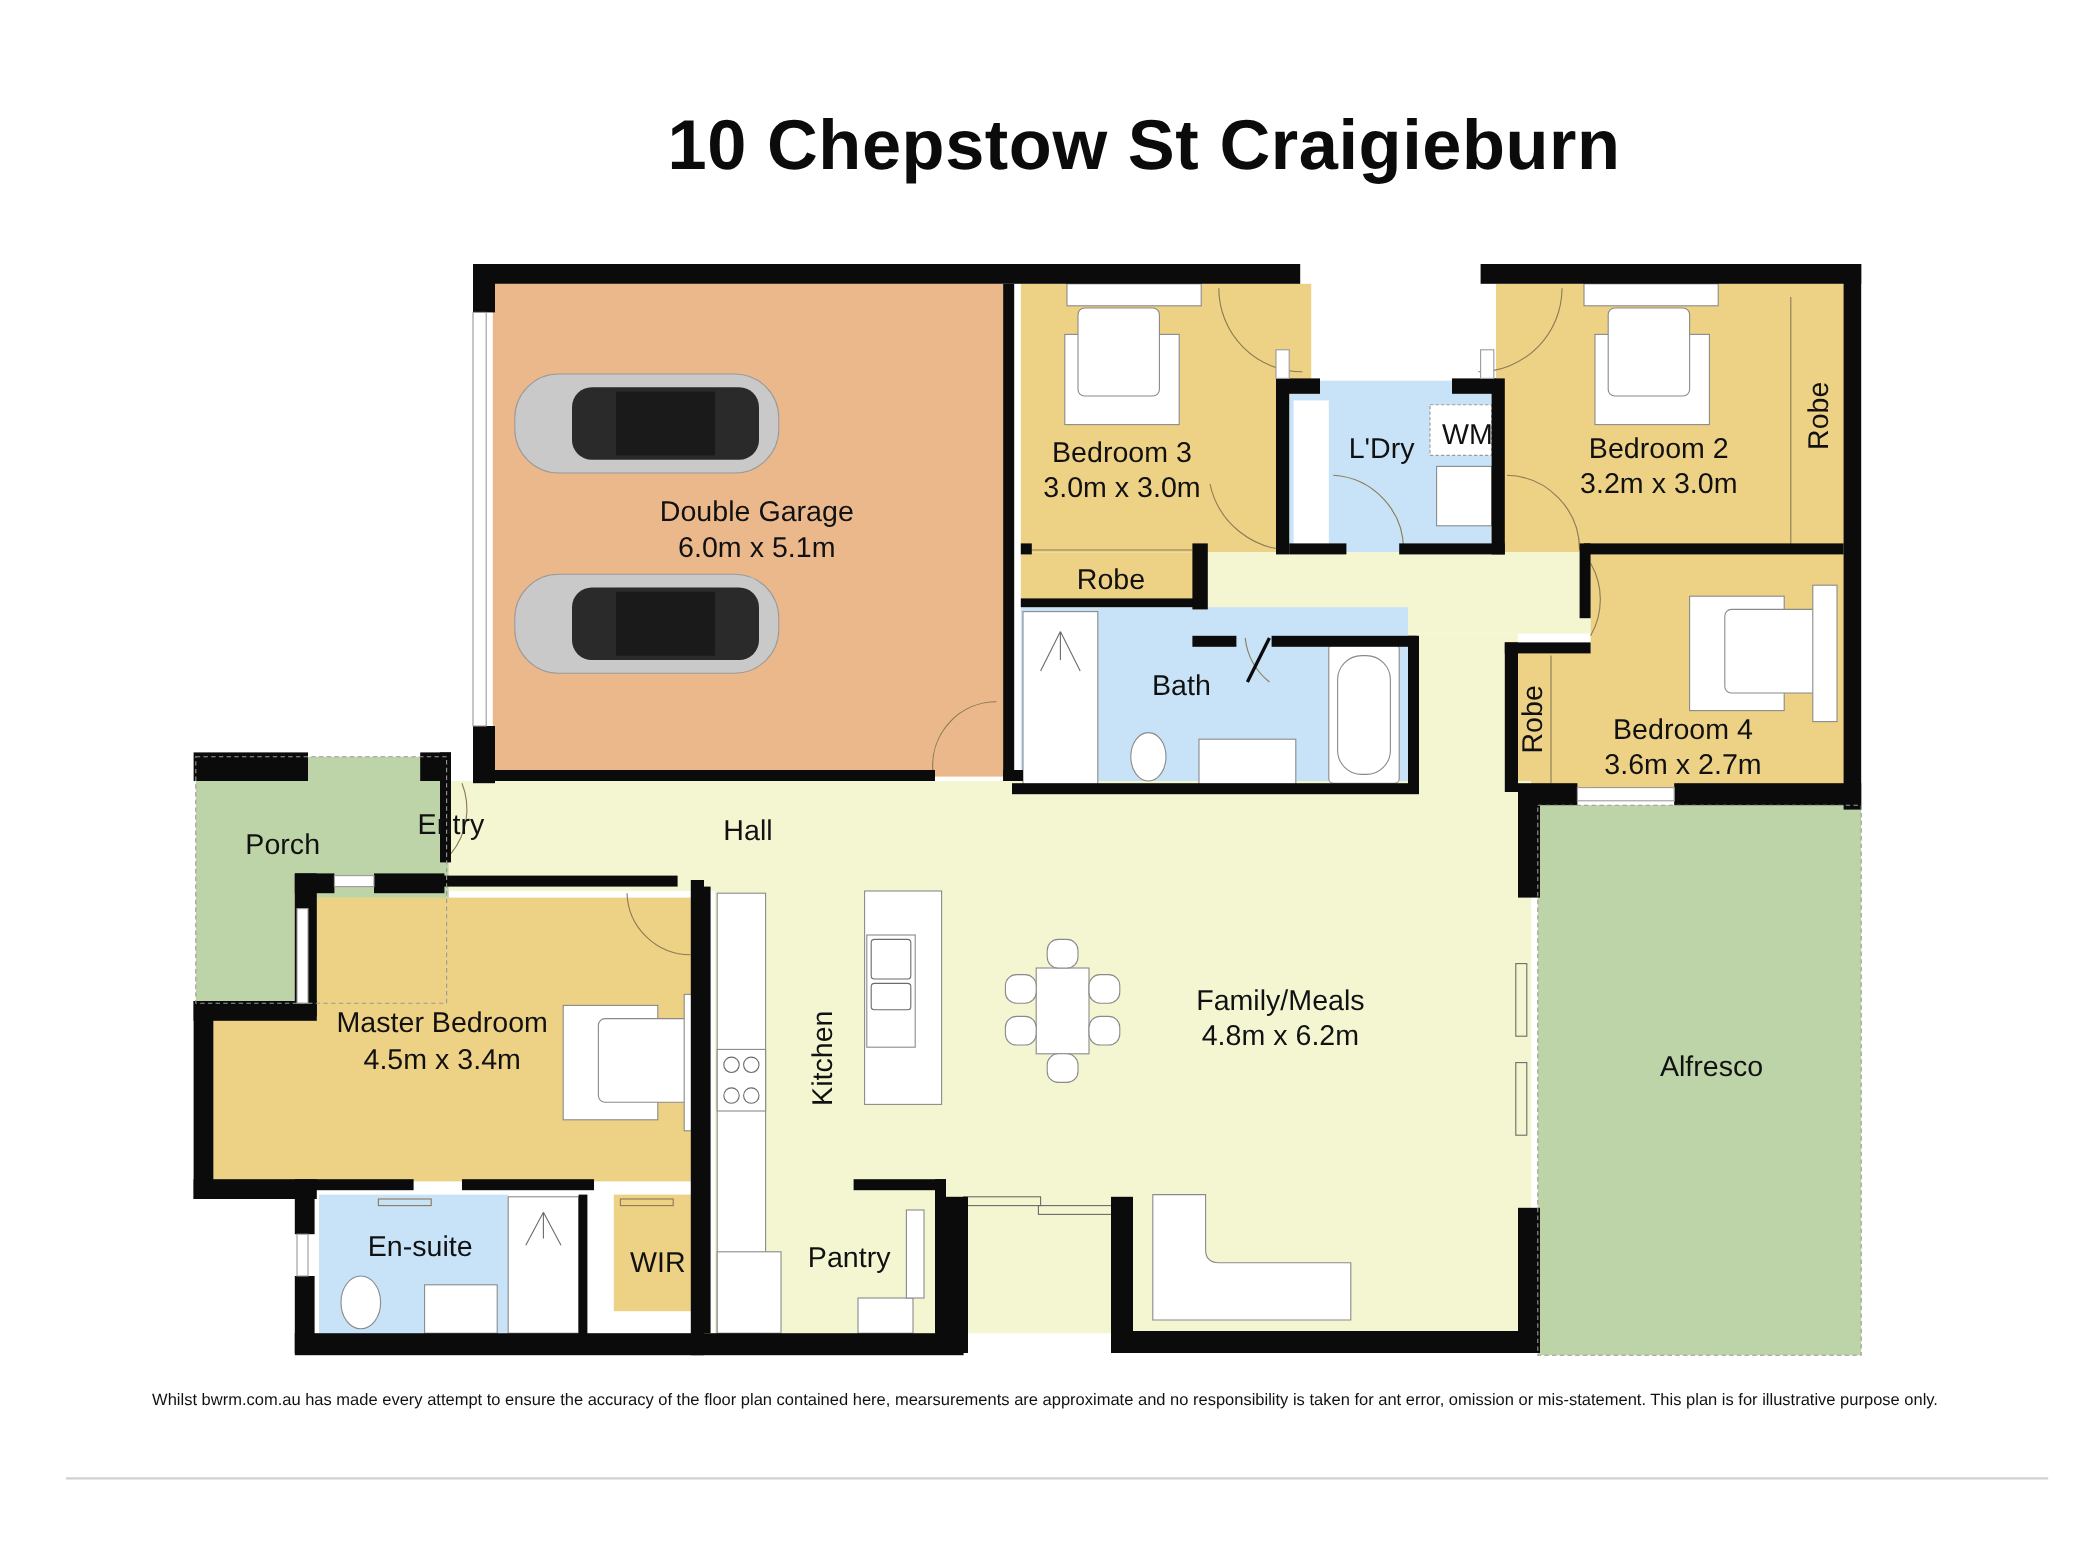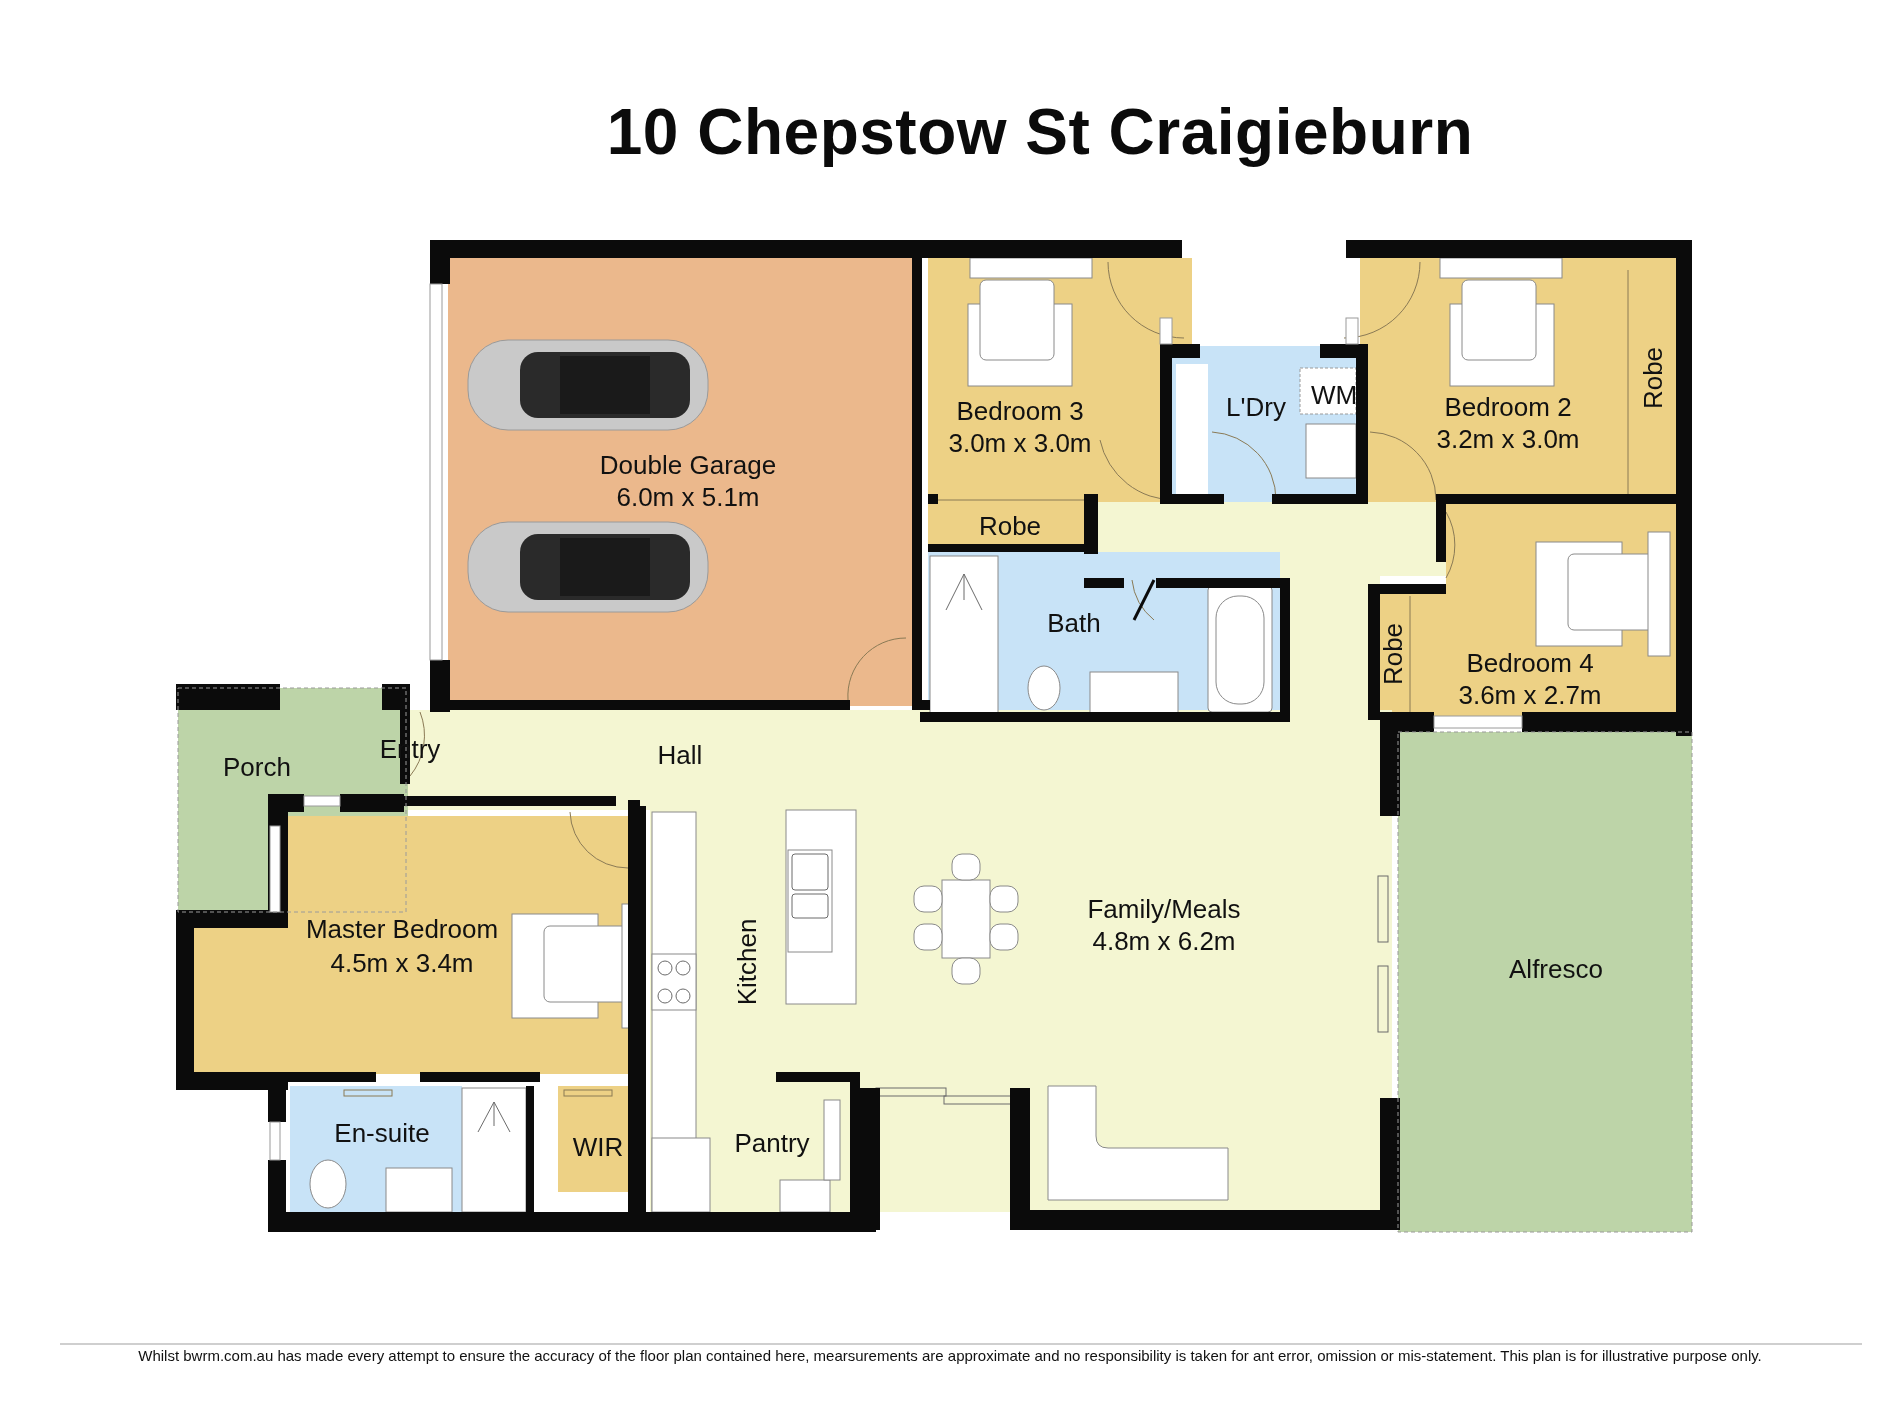--- a/index.html
+++ b/index.html
@@ -2,21 +2,21 @@
 <html><head>
 <meta charset="utf-8">
 <style>
   html, body { margin:0; padding:0; background:#ffffff; }
   body { width:1900px; height:1425px; position:relative; overflow:hidden;
          font-family:"Liberation Sans", sans-serif; }
   .title { position:absolute; left:0; width:2080px; top:95px; text-align:center;
            font-weight:bold; font-size:64px; color:#0b0b0b; letter-spacing:0.5px; }
   svg.plan { position:absolute; left:0; top:0; }
   .lbl { font-family:"Liberation Sans", sans-serif; font-size:26px; fill:#111; }
-  .disclaimer { position:absolute; left:0; width:1900px; top:1347px; text-align:center;
+  .disclaimer { position:absolute; left:0; width:1900px; top:1264px; text-align:center;
                 font-size:15px; color:#111; font-family:"Liberation Sans", sans-serif; }
   .rule { position:absolute; left:60px; width:1802px; top:1343px; height:2px; background:#cfcfcf; }
   .fx { fill:#ffffff; stroke:#8a8a8a; stroke-width:1; }
   .thin { fill:none; stroke:#6b6b6b; stroke-width:1; }
   .door { fill:none; stroke:#8a7a55; stroke-width:1; }
 </style>
 </head>
 <body>
 
 <div class="title">10 Chepstow St Craigieburn</div>

